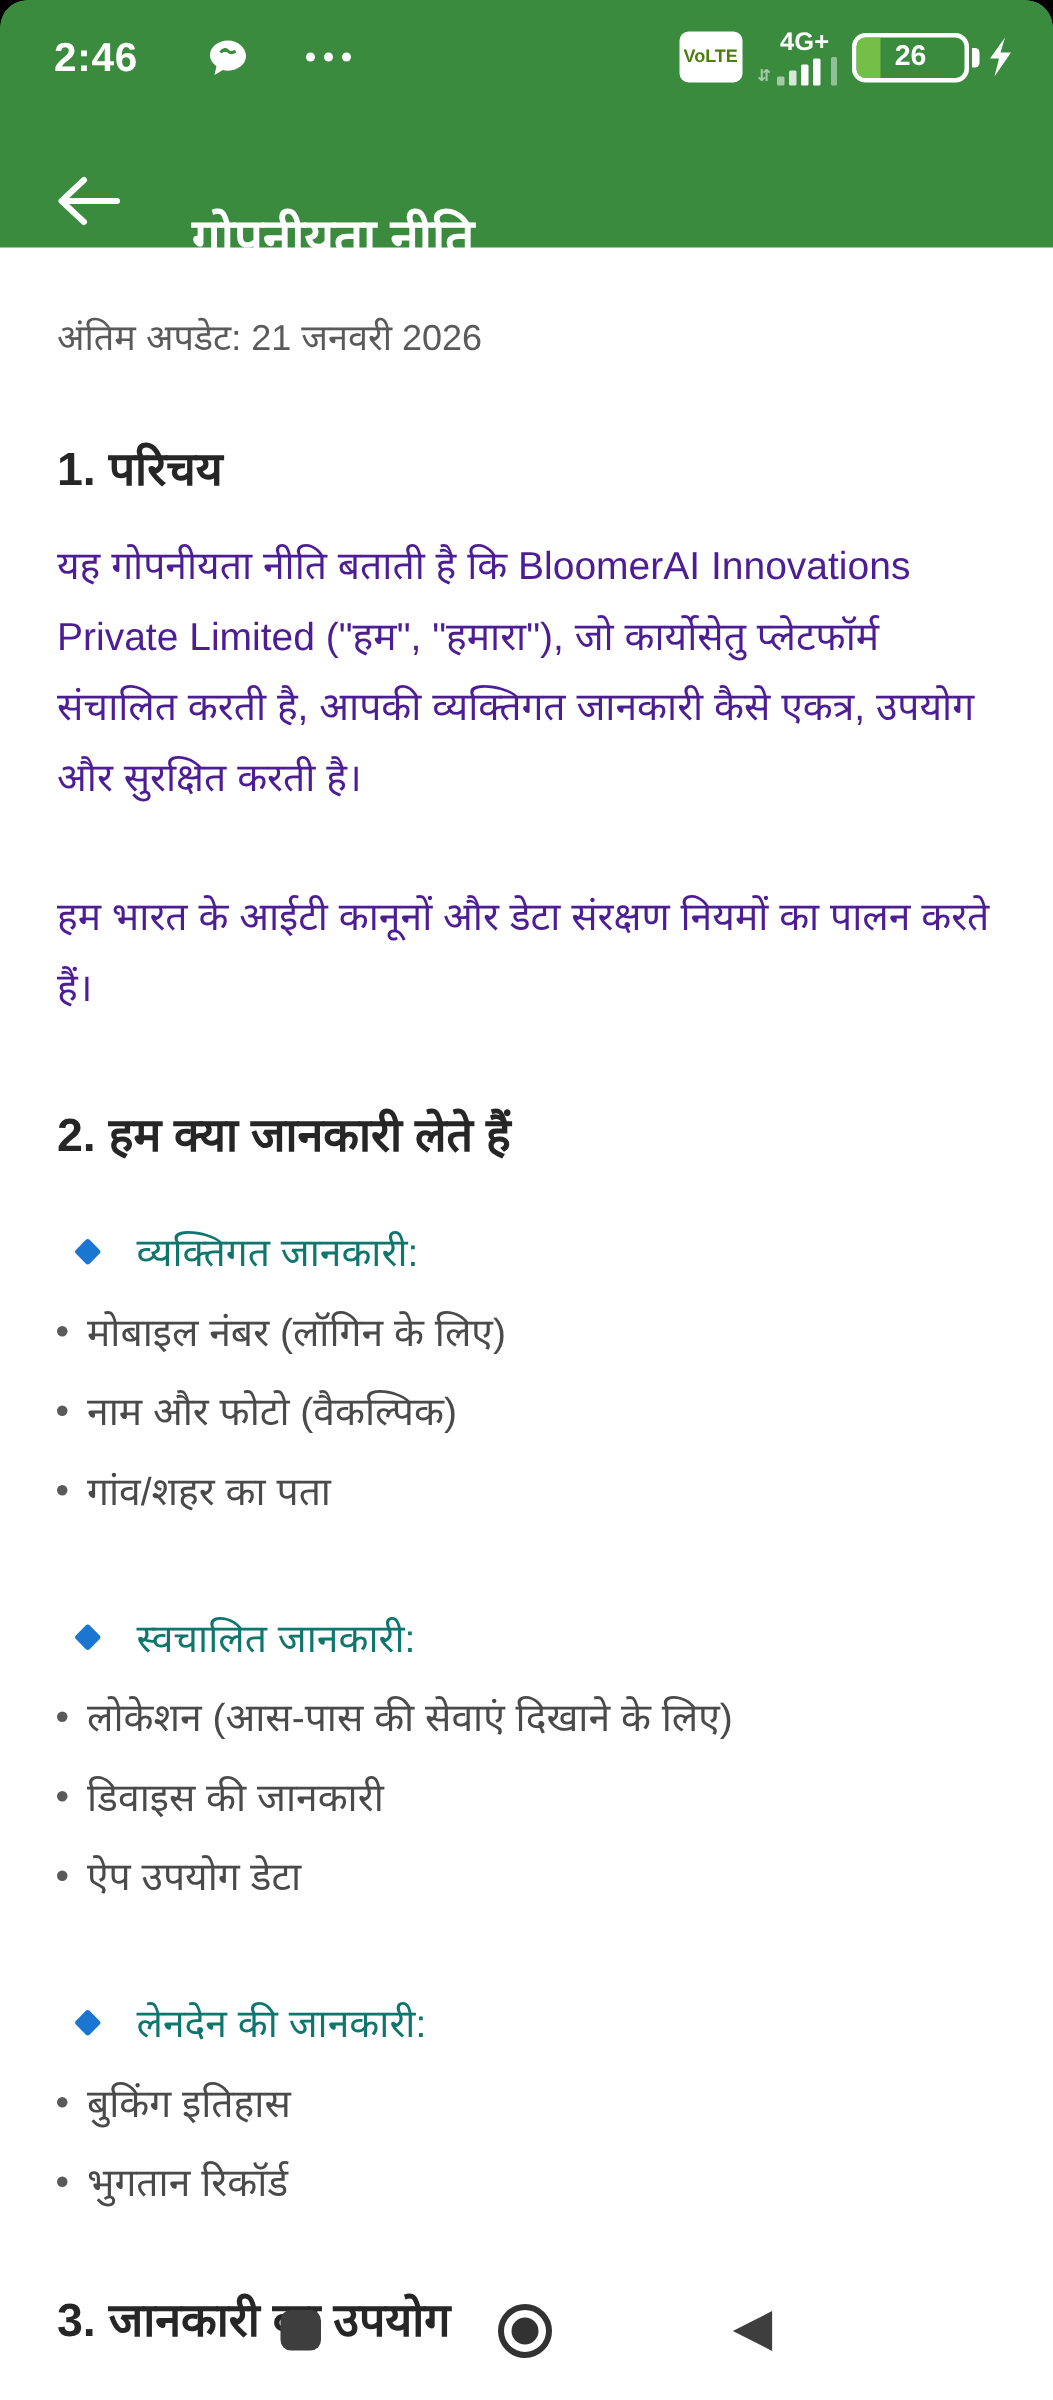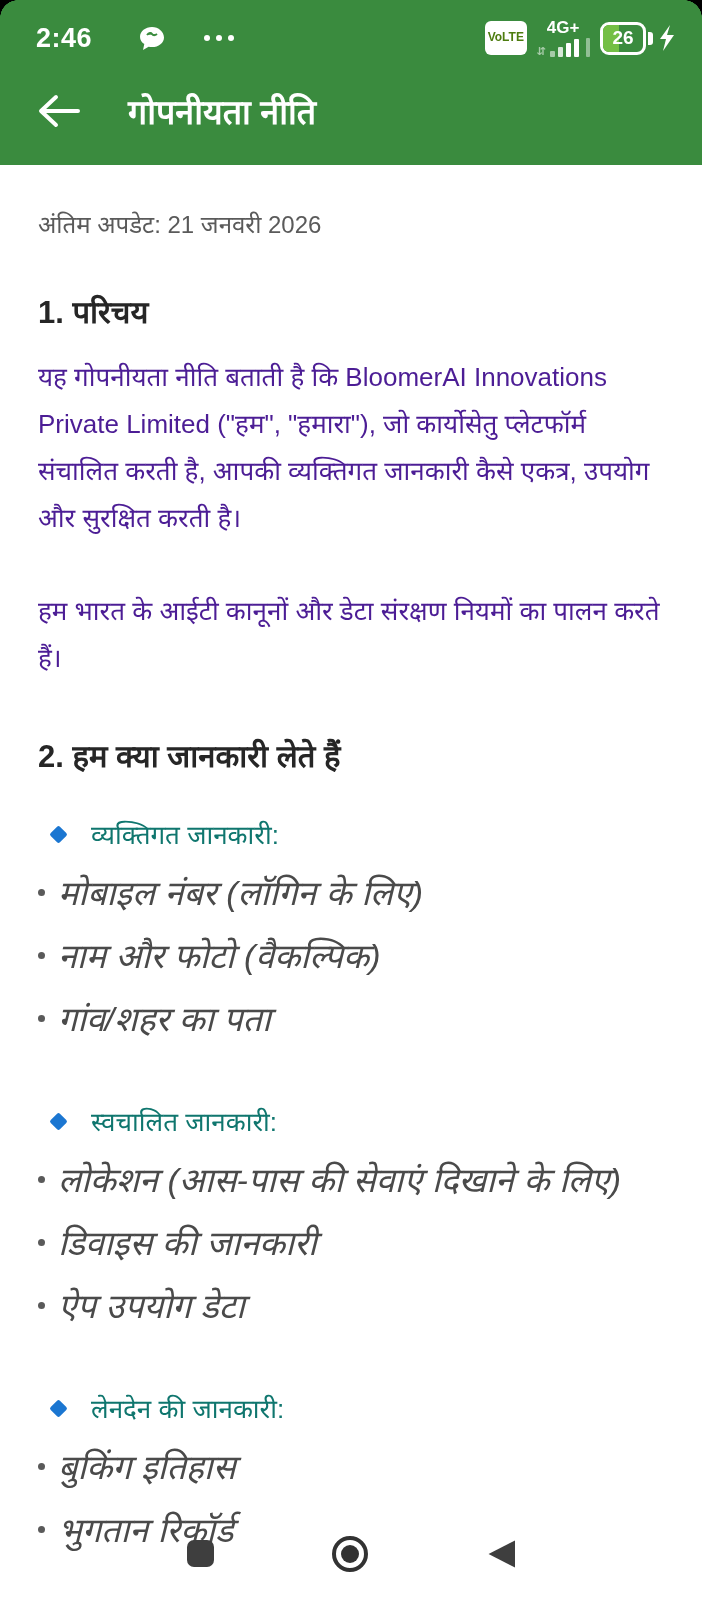--- a/index.html
+++ b/index.html
@@ -20,55 +20,55 @@
   .time { font-size:27px; font-weight:600; letter-spacing:.5px; }
   .sb-left { display:flex; align-items:center; gap:32px; }
   .bubble-icon { margin-left:14px; display:flex; }
   .dots { display:flex; gap:6px; margin-left:6px; }
   .dots i { width:6px; height:6px; border-radius:50%; background:#fff; display:block; }
   .sb-right { margin-left:auto; display:flex; align-items:center; gap:10px; }
 
   .volte { width:42px; height:34px; background:#fff; border-radius:6px; color:#4d7c0f;
     font-weight:700; font-size:12px; line-height:1.1; display:flex; 
     align-items:center; justify-content:center; }
-  .signal { display:flex; flex-direction:column; align-items:flex-start; }
+  .signal { display:flex; flex-direction:column; align-items:center; }
   .net-label { font-size:17px; font-weight:700; line-height:1; margin-left:10px; }
   .bars { display:flex; align-items:flex-end; gap:3px; height:19px; margin-top:2px; }
   .bars .arr { font-size:11px; line-height:1; opacity:.55; margin-right:1px; font-weight:700;}
   .bars b { width:5px; background:#fff; border-radius:1px; display:block; }
   .bars .b1{height:6px; opacity:.55;} .bars .b2{height:10px; opacity:.8;}
   .bars .b3{height:14px;} .bars .b4{height:18px;}
   .bars .sim2{height:19px; width:4px; opacity:.45; margin-left:4px;}
   .battery { display:flex; align-items:center; }
-  .batt-body { position:relative; width:46px; height:33px; border:3px solid #fff; border-radius:9px;
+  .batt-body { position:relative; width:78px; height:33px; border:3px solid #fff; border-radius:9px;
     display:flex; align-items:center; justify-content:center; overflow:hidden; }
   .batt-fill { position:absolute; left:0; top:0; bottom:0; width:16px; background:#74bf45; }
   .batt-num { position:relative; color:#fff; font-size:19px; font-weight:700; z-index:2; }
   .batt-cap { width:5px; height:13px; background:#fff; border-radius:0 3px 3px 0; margin-left:2px; }
   .bolt { margin-left:5px; display:flex; }
 
   .titlebar { position:absolute; top:88px; left:36px; right:20px; display:flex; align-items:center; color:#fff; }
   .back-btn { width:46px; height:44px; display:flex; align-items:center; }
-  .page-title { margin-left:46px; font-size:34px; font-weight:700; }
+  .page-title { margin-left:46px; font-size:34px; font-weight:700;margin-top:46px; }
 
   
   .content { position:absolute; top:165px; left:0; width:702px; padding:0 38px; color:#4a4a4a; }
   .last-updated { margin-top:42px; font-size:24px; color:#5a5a5a; }
   h2.sec { font-size:31px; font-weight:700; color:#262626; }
   .h-intro { margin-top:50px; }
   .para { font-size:26px; line-height:47px; color:#4c1d95; }
   .p1 { margin-top:22px; }
   .p2 { margin-top:46px; }
   .h-collect { margin-top:52px; }
 
   .group { margin-top:40px; }
   .group-head { display:flex; align-items:center; padding-left:14px; font-size:26px; color:#0f766e; }
   .diamond { width:13px; height:13px; background:#1b76d1; transform:rotate(45deg); border-radius:2px;
     margin-right:26px; flex:0 0 auto; }
-  .item { display:flex; align-items:center; margin-top:17px; font-size:34px; color:#4a4a4a;font-style:italic; }
+  .item { display:flex; align-items:center; margin-top:17px; font-size:26px; color:#4a4a4a; }
   .dot { width:7px; height:7px; border-radius:50%; background:#5a5a5a; margin:0 13px 0 0; flex:0 0 auto; }
   .group .item:first-of-type { margin-top:26px; }
 
   .h-usage { margin-top:52px; }
 
   
   .navbar { position:absolute; left:0; top:1528px; width:702px; height:60px; z-index:5; }
   .nav-square { position:absolute; left:187px; top:12px; width:27px; height:27px;
     background:#3e3e3e; border-radius:7px; }
   .nav-circle { position:absolute; left:332px; top:8px; width:36px; height:36px;

